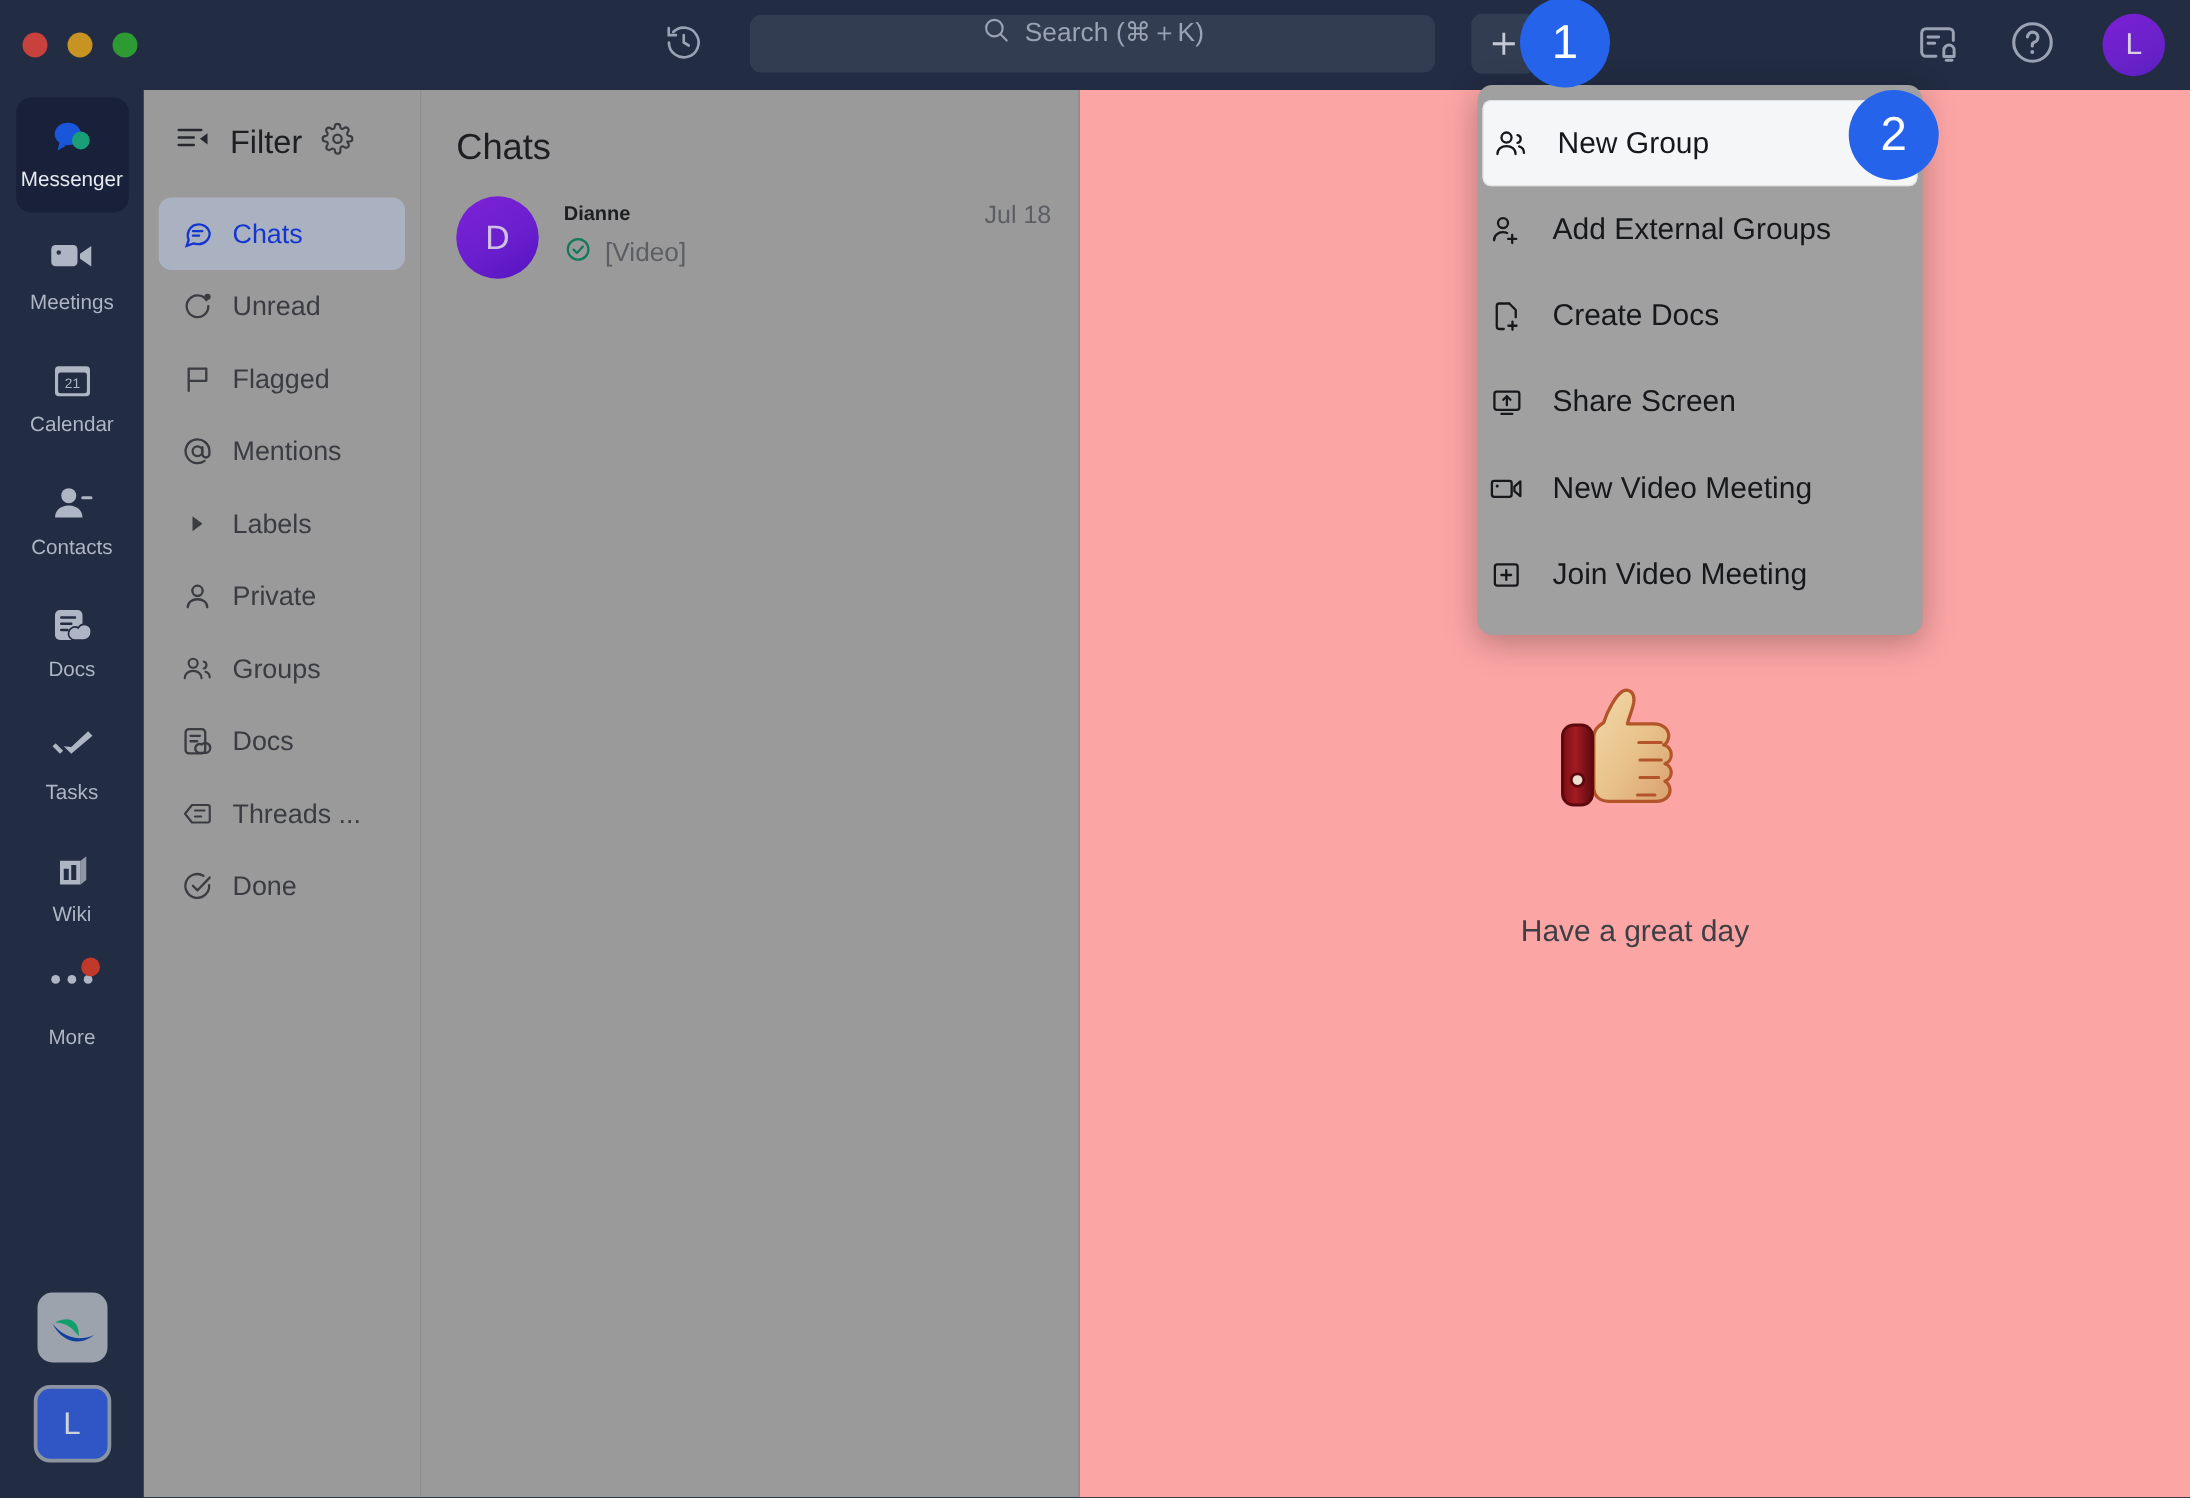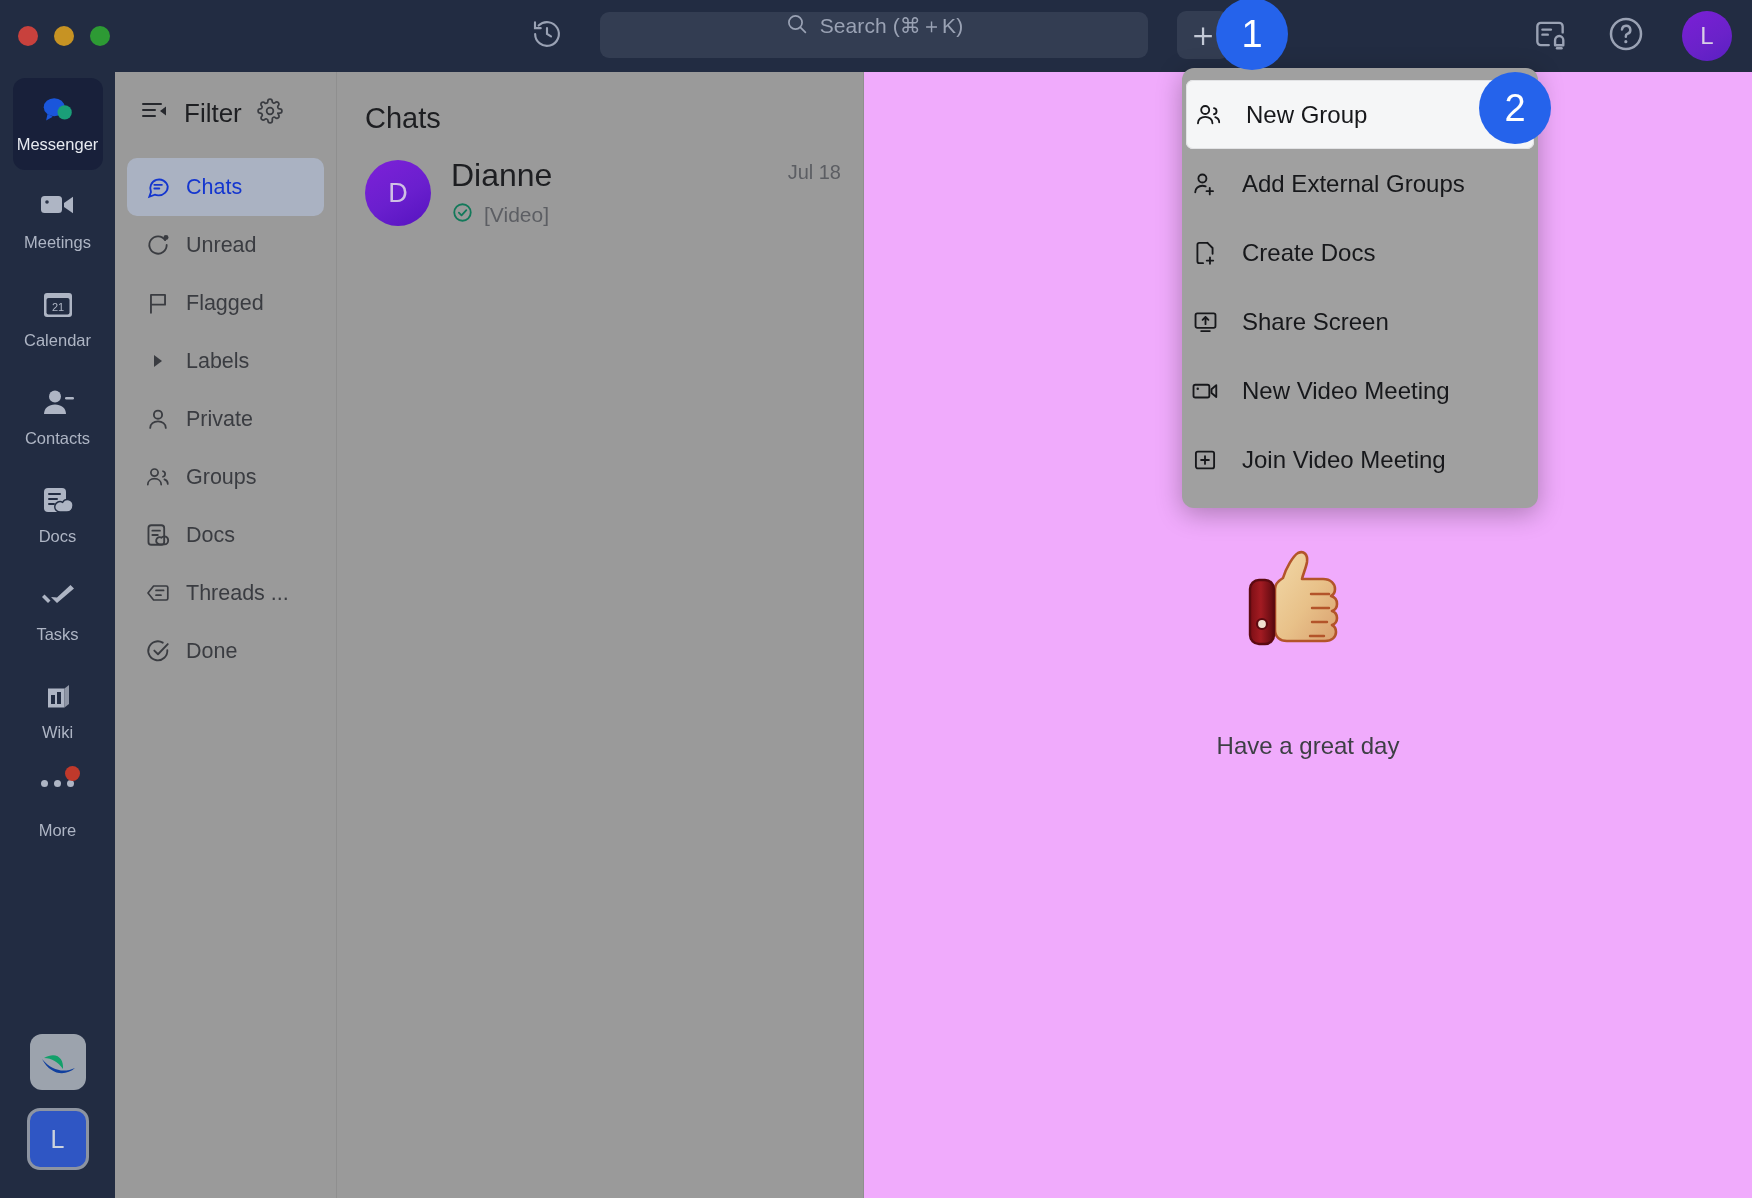--- a/index.html
+++ b/index.html
@@ -156,29 +156,29 @@
     display: flex; align-items: center;
     padding: 22px 22px 22px 28px; gap: 20px;
   }
   .cavatar {
     width: 66px; height: 66px; border-radius: 50%;
     background: linear-gradient(150deg,#7d21d8 0%,#6a1fce 55%,#5513bf 100%);
     display: flex; align-items: center; justify-content: center;
     color: #cfc0e4; font-size: 27px;
   }
   .cmid { flex: 1; display: flex; flex-direction: column; gap: 7px; }
-  .cname { font-size: 32px; color: #1d1e21; }
+  .cname { font-size: 16px; color: #1d1e21; font-weight: bold; }
   .cprev { display: flex; align-items: center; gap: 10px; color: #5c5e63; font-size: 21px; }
   .cdate { font-size: 20px; color: #5c5e63; align-self: flex-start; margin-top: 4px; }
 
   
   .mainpanel {
     position: absolute; left: 863px; top: 72px;
     width: 889px; height: 1126px;
-    background: #f0abfc;
+    background: #fca5a5;
     border-left: 1px solid #8f8f8f;
   }
   .empty {
     position: absolute; left: 0; right: 0; top: 470px;
     display: flex; flex-direction: column; align-items: center; gap: 58px;
   }
   .empty .msg { font-size: 24px; color: #3d3f44; }
 
   
   .menu {
@@ -426,20 +426,29 @@
 
       <div class="frow">
         <span class="fi">
           <svg width="26" height="26" viewBox="0 0 24 24" fill="none" stroke="#3a3c41" stroke-width="1.7" stroke-linecap="round" stroke-linejoin="round">
             <path d="M5.5 21V4.5h13v9h-13"></path>
           </svg>
         </span>
         <span>Flagged</span>
       </div>
 
+      <div class="frow">
+        <span class="fi">
+          <svg width="26" height="26" viewBox="0 0 24 24" fill="none" stroke="#3a3c41" stroke-width="1.7" stroke-linecap="round">
+            <circle cx="12" cy="12" r="3.6"></circle>
+            <path d="M15.6 9v5a2.6 2.6 0 0 0 5.2 0v-2a8.8 8.8 0 1 0-3.6 7.1"></path>
+          </svg>
+        </span>
+        <span>Mentions</span>
+      </div>
 
       <div class="frow">
         <span class="fi">
           <svg width="16" height="16" viewBox="0 0 12 12">
               <path d="M3 1.5 9 6l-6 4.5z" fill="#3a3c41"></path>
             </svg>
         </span>
         <span>Labels</span>
       </div>
 

